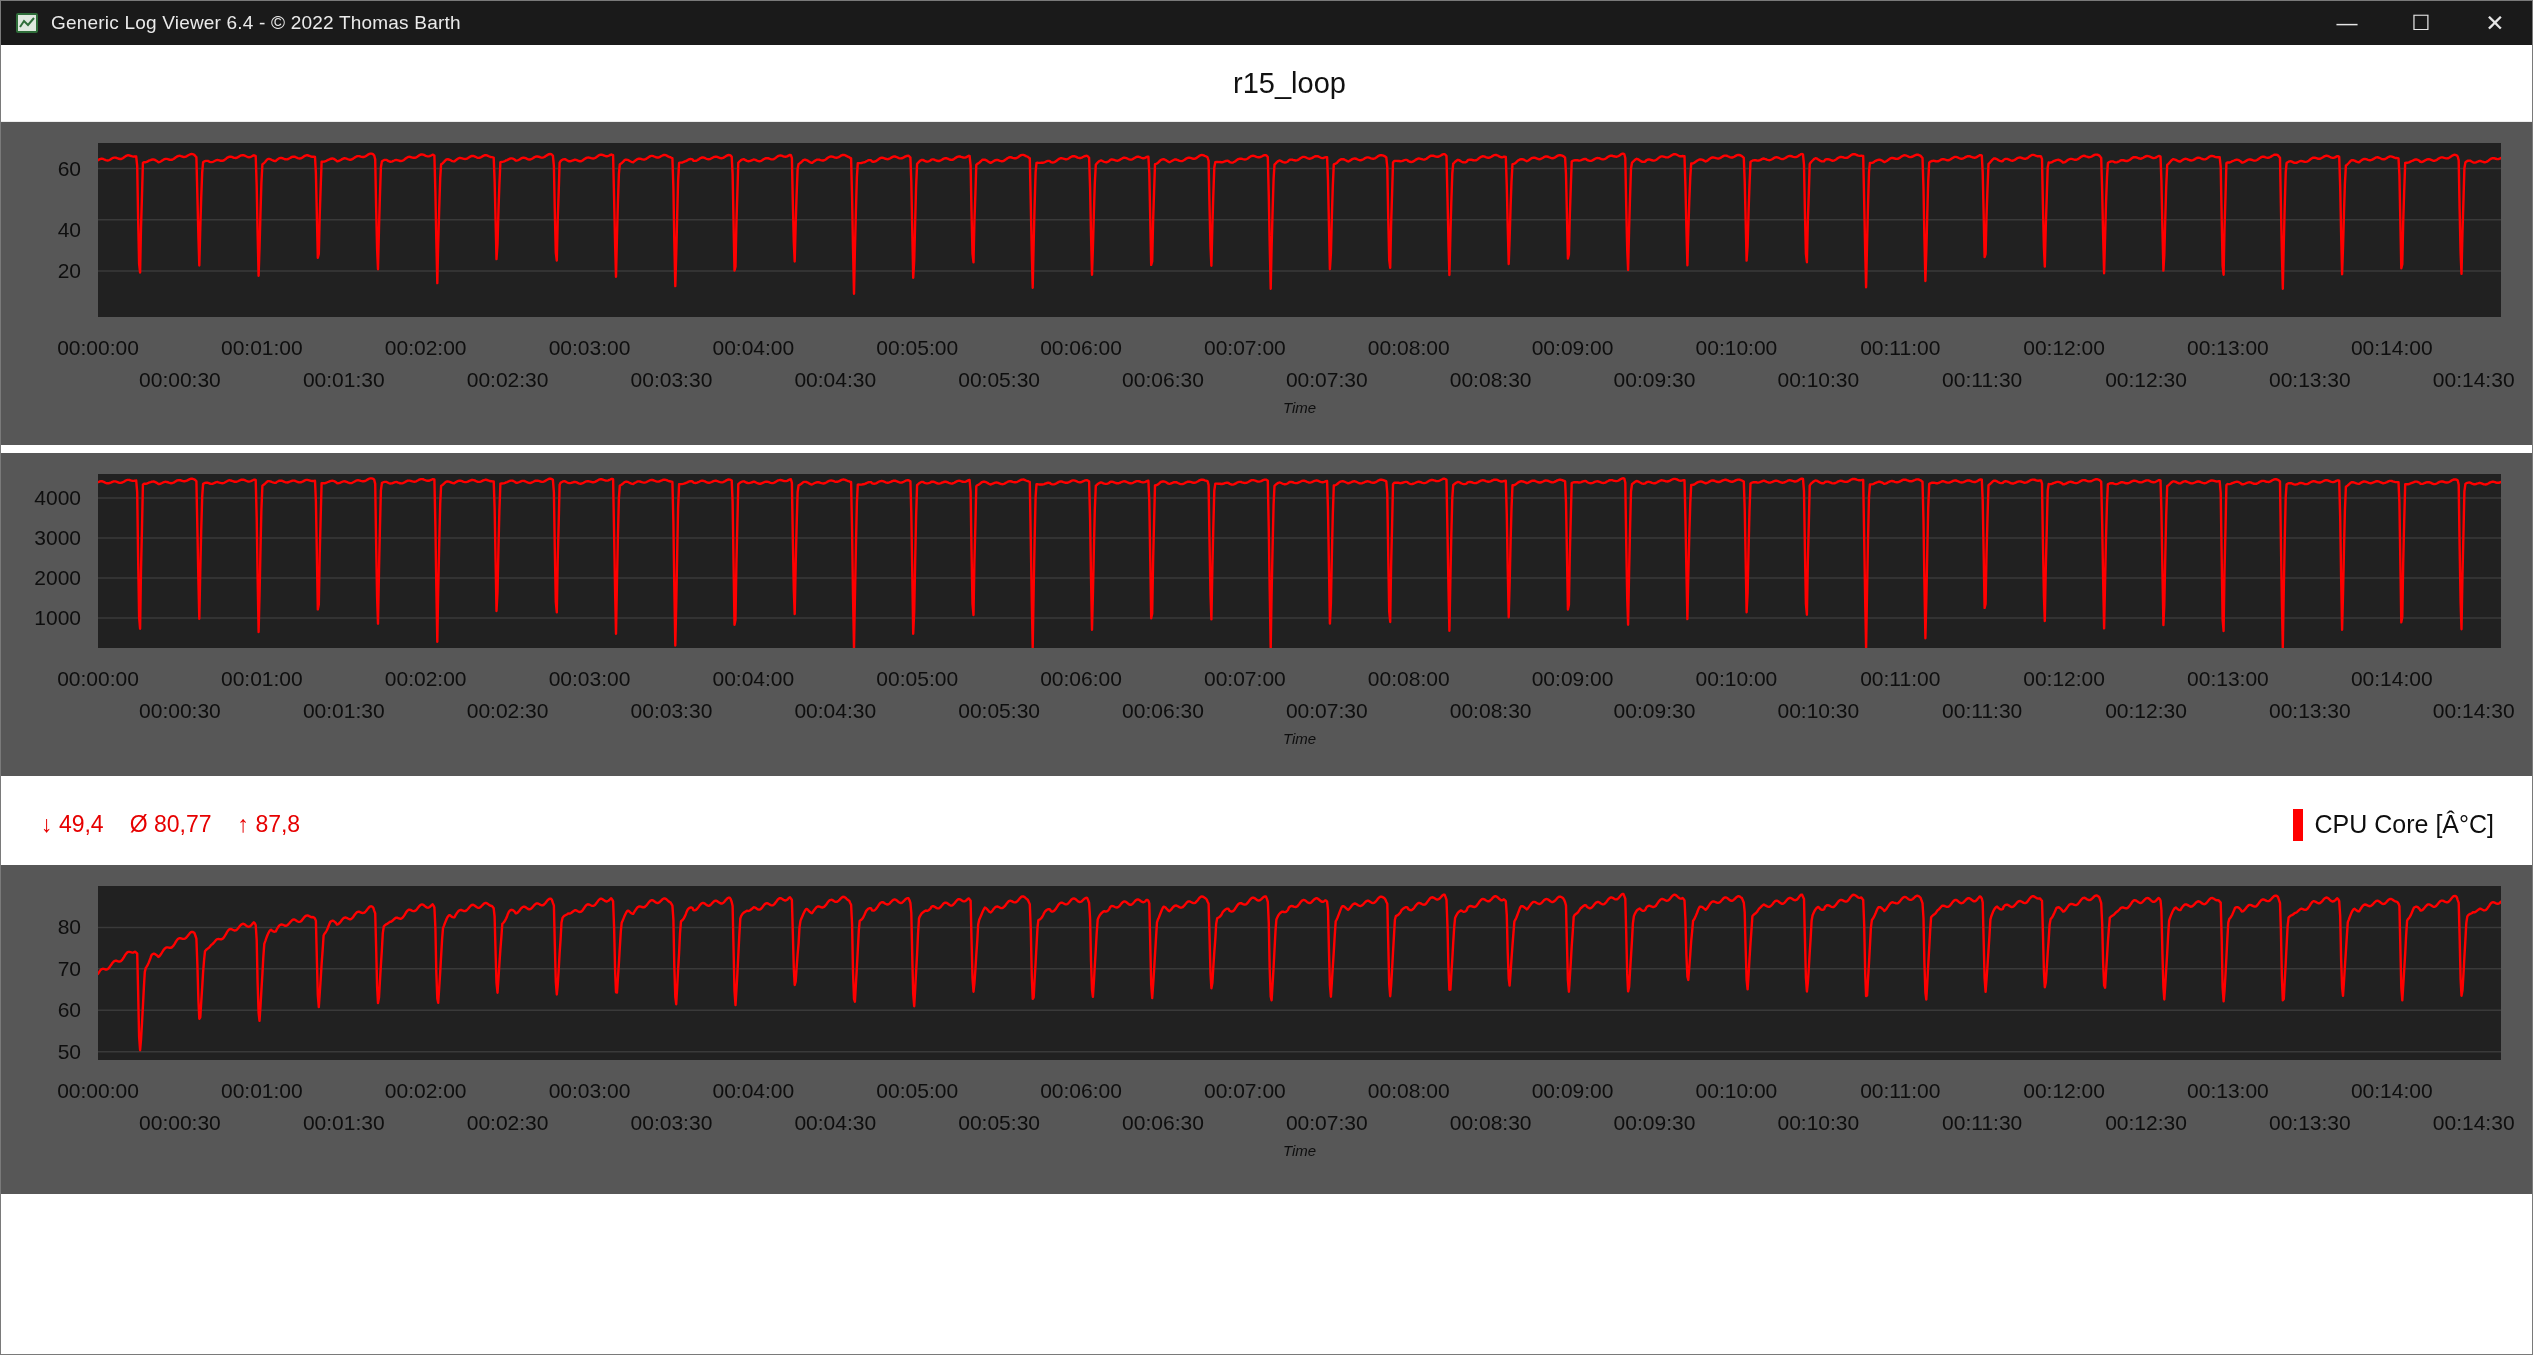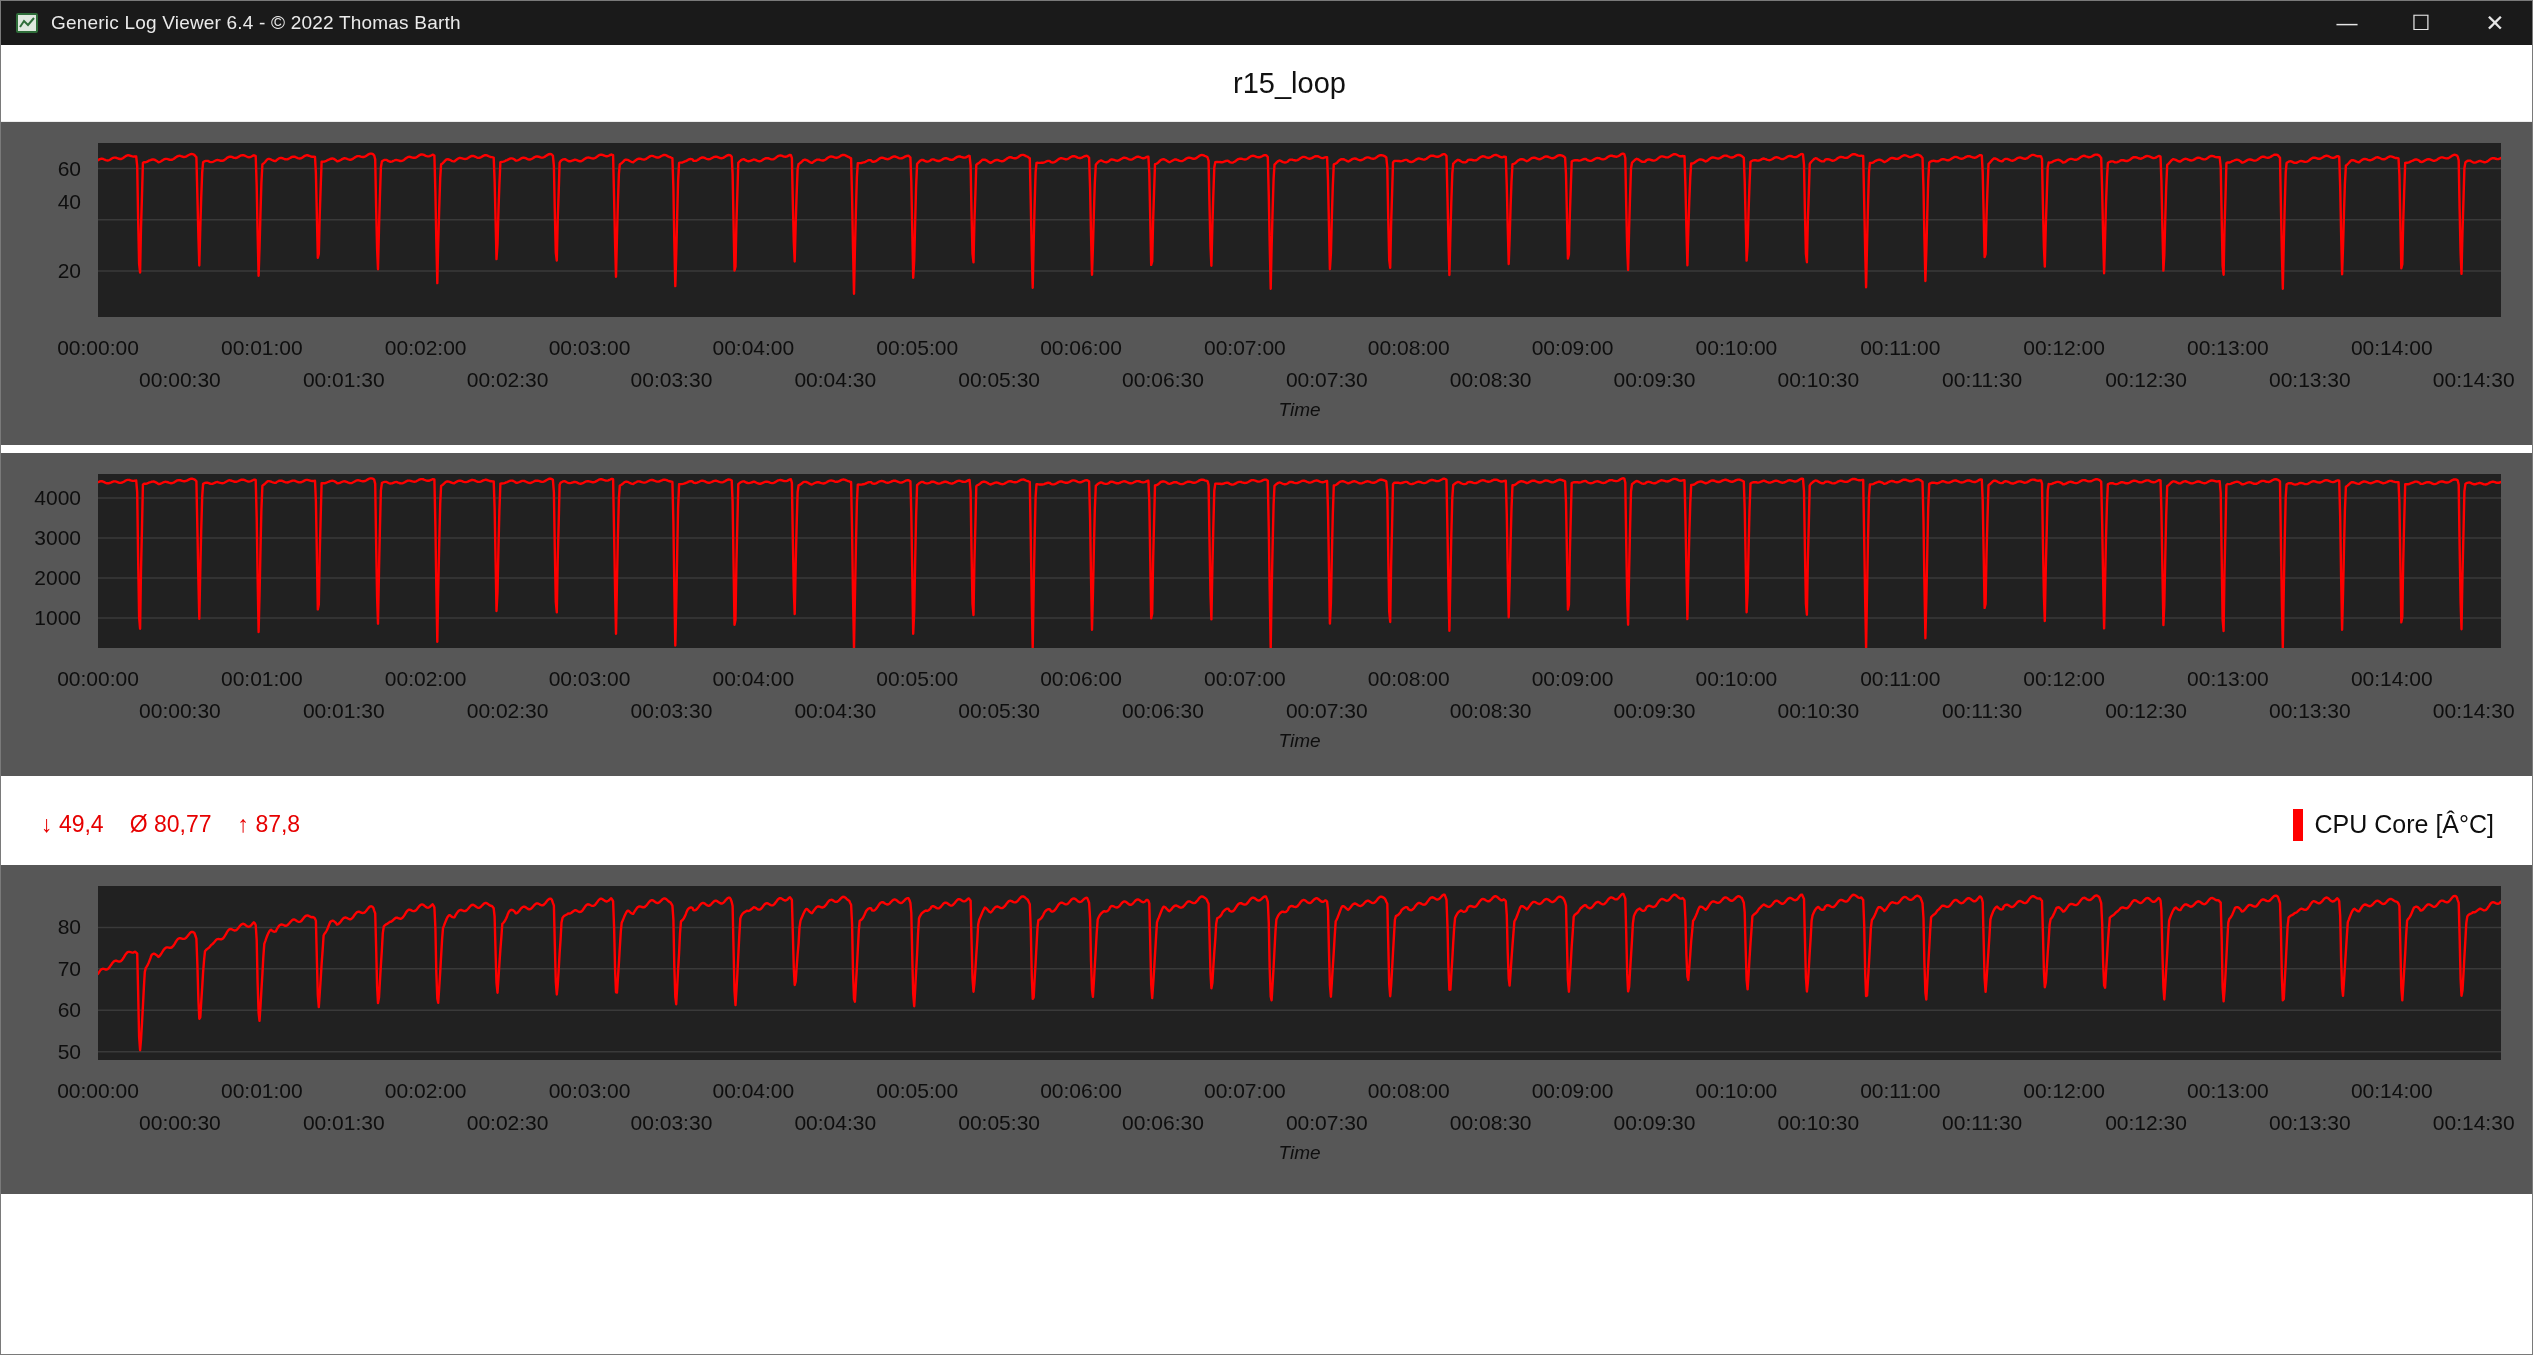--- a/index.html
+++ b/index.html
@@ -35,21 +35,21 @@
   .panel { position:relative; height:323px; background:#575757; }
   .panel.tall { height:329px; }
   .plot { position:absolute; left:97px; top:21px; width:2403px; height:174px; display:block; }
   .ylabels { position:absolute; left:0; top:21px; width:88px; height:174px; }
   .ylabel { position:absolute; right:8px; color:#0e0e0e; font-size:21px; line-height:22px;
     text-align:right; white-space:nowrap; }
   .xrow { position:absolute; left:0; top:0; width:100%; height:24px; }
   .xtick { position:absolute; transform:translateX(-50%); color:#0e0e0e; font-size:21px;
     line-height:24px; white-space:nowrap; }
   .time-label { position:absolute; left:97px; width:2403px; text-align:center;
-    color:#0e0e0e; font-size:19px; font-style:italic; }
+    color:#0e0e0e; font-size:15px; font-style:italic; }
 </style>
 </head>
 <body>
 
 <div class="window">
 
   <div class="titlebar">
     <svg class="app-icon" viewBox="0 0 24 24">
       <rect x="1" y="2" width="22" height="20" rx="2" fill="#2f6e3a"></rect>
       <rect x="3" y="4" width="18" height="16" fill="#dfe9df"></rect>
@@ -64,21 +64,21 @@
   </div>
 
   <div class="page-header">
     <span class="page-title">r15_loop</span>
   </div>
 
   <div class="chart-block">
     <div class="panel">
       <div class="ylabels">
           <div class="ylabel" style="top: 116.941px;">20</div>
-          <div class="ylabel" style="top: 48px;">40</div>
+          <div class="ylabel" style="top: 76px;">40</div>
           <div class="ylabel" style="top: 14.5882px;">60</div>
         </div>
       <svg class="plot" viewBox="0 0 2403 174">
           <rect x="0" y="0" width="2403" height="174" fill="#212121"></rect>
           <line x1="0" x2="2403" y1="127.94117647058825" y2="127.94117647058825" stroke="#3a3a3a" stroke-width="1.5"></line>
           <line x1="0" x2="2403" y1="76.76470588235294" y2="76.76470588235294" stroke="#3a3a3a" stroke-width="1.5"></line>
           <line x1="0" x2="2403" y1="25.588235294117652" y2="25.588235294117652" stroke="#3a3a3a" stroke-width="1.5"></line>
           <polyline points="0.0,17.3 1.0,16.6 1.9,16.1 2.9,15.8 3.8,15.7 4.8,15.9 5.7,16.2 6.7,16.7 7.6,17.1 8.6,17.4 9.6,17.5 10.5,17.4 11.5,17.0 12.4,16.5 13.4,15.8 14.3,15.3 15.3,14.8 16.2,14.6 17.2,14.6 18.2,14.8 19.1,15.1 20.1,15.5 21.0,15.8 22.0,16.0 22.9,16.0 23.9,15.7 24.8,15.2 25.8,14.5 26.8,13.8 27.7,13.1 28.7,12.6 29.6,12.3 30.6,12.3 31.5,12.5 32.5,12.8 33.5,13.2 34.4,13.4 35.4,13.6 36.3,13.5 37.3,13.4 38.2,13.5 39.2,23.0 40.1,74.4 41.1,120.8 42.1,129.6 43.0,84.5 44.0,52.4 44.9,20.0 45.9,19.2 46.8,19.2 47.8,19.2 48.7,18.9 49.7,18.4 50.7,17.7 51.6,17.4 52.6,17.1 53.5,16.7 54.5,16.5 55.4,16.4 56.4,16.6 57.3,17.1 58.3,17.7 59.3,18.3 60.2,19.2 61.2,19.1 62.1,18.8 63.1,18.3 64.0,17.6 65.0,17.0 65.9,16.4 66.9,16.0 67.9,15.9 68.8,15.9 69.8,16.1 70.7,16.5 71.7,16.7 72.6,16.9 73.6,16.8 74.5,16.5 75.5,16.0 76.5,15.4 77.4,14.6 78.4,13.9 79.3,13.3 80.3,13.0 81.2,12.8 82.2,12.9 83.1,13.2 84.1,13.5 85.1,13.8 86.0,14.0 87.0,13.9 87.9,13.6 88.9,13.1 89.8,12.5 90.8,12.0 91.8,11.5 92.7,11.1 93.7,11.0 94.6,11.1 95.6,11.5 96.5,12.1 97.5,13.2 98.4,14.3 99.4,53.6 100.4,93.7 101.3,122.5 102.3,84.7 103.2,54.9 104.2,29.3 105.1,19.3 106.1,18.6 107.0,18.2 108.0,17.9 109.0,17.9 109.9,17.9 110.9,18.4 111.8,18.8 112.8,19.1 113.7,19.1 114.7,18.9 115.6,18.5 116.6,18.0 117.6,17.5 118.5,17.1 119.5,17.0 120.4,17.1 121.4,17.4 122.3,17.7 123.3,17.8 124.2,17.8 125.2,17.6 126.2,17.1 127.1,16.4 128.1,15.7 129.0,14.9 130.0,14.3 130.9,13.9 131.9,13.7 132.8,13.7 133.8,13.9 134.8,14.3 135.7,14.7 136.7,14.9 137.6,15.0 138.6,14.8 139.5,14.4 140.5,13.9 141.4,13.3 142.4,12.7 143.4,12.3 144.3,12.1 145.3,12.2 146.2,12.4 147.2,12.8 148.1,13.3 149.1,13.8 150.1,14.1 151.0,14.2 152.0,14.1 152.9,13.8 153.9,13.3 154.8,12.7 155.8,12.3 156.7,12.5 157.7,13.0 158.7,43.3 159.6,90.1 160.6,132.7 161.5,105.5 162.5,69.4 163.4,39.6 164.4,21.5 165.3,20.7 166.3,19.8 167.3,18.7 168.2,17.5 169.2,16.5 170.1,15.9 171.1,15.9 172.0,16.1 173.0,16.5 173.9,17.0 174.9,17.4 175.9,17.8 176.8,18.0 177.8,18.0 178.7,17.0 179.7,16.3 180.6,15.6 181.6,15.2 182.5,15.0 183.5,15.0 184.5,15.2 185.4,15.6 186.4,16.0 187.3,16.3 188.3,16.4 189.2,16.3 190.2,16.0 191.1,15.5 192.1,15.0 193.1,14.4 194.0,13.9 195.0,13.7 195.9,13.6 196.9,13.8 197.8,14.2 198.8,14.7 199.7,15.1 200.7,15.4 201.7,15.5 202.6,15.3 203.6,15.0 204.5,14.4 205.5,13.7 206.4,13.1 207.4,12.6 208.4,12.3 209.3,12.3 210.3,12.5 211.2,12.8 212.2,13.2 213.1,13.5 214.1,13.7 215.0,13.7 216.0,13.7 217.0,13.9 217.9,30.1 218.9,74.4 219.8,114.8 220.8,110.9 221.7,72.4 222.7,43.7 223.6,18.8 224.6,18.7 225.6,18.6 226.5,18.5 227.5,18.2 228.4,17.8 229.4,17.2 230.3,16.8 231.3,16.4 232.2,16.0 233.2,15.7 234.2,15.5 235.1,15.7 236.1,16.0 237.0,16.6 238.0,17.2 238.9,18.2 239.9,18.2 240.8,18.0 241.8,17.5 242.8,17.0 243.7,16.4 244.7,15.8 245.6,15.5 246.6,15.3 247.5,15.4 248.5,15.6 249.4,16.0 250.4,16.4 251.4,16.7 252.3,16.7 253.3,16.6 254.2,16.2 255.2,15.6 256.1,14.9 257.1,14.2 258.0,13.7 259.0,13.2 260.0,13.1 260.9,13.1 261.9,13.3 262.8,13.6 263.8,13.9 264.7,14.0 265.7,14.0 266.7,13.7 267.6,13.2 268.6,12.6 269.5,12.0 270.5,11.3 271.4,10.9 272.4,10.6 273.3,10.6 274.3,10.9 275.3,11.4 276.2,12.5 277.2,16.4 278.1,63.1 279.1,106.4 280.0,126.3 281.0,84.8 281.9,53.8 282.9,24.3 283.9,18.4 284.8,17.7 285.8,17.2 286.7,16.9 287.7,16.9 288.6,16.9 289.6,17.6 290.5,18.1 291.5,18.5 292.5,18.7 293.4,18.6 294.4,18.3 295.3,17.9 296.3,17.5 297.2,17.1 298.2,16.9 299.1,17.1 300.1,17.4 301.1,17.7 302.0,18.0 303.0,18.0 303.9,17.9 304.9,17.5 305.8,16.9 306.8,16.2 307.7,15.4 308.7,14.7 309.7,14.2 310.6,13.9 311.6,13.8 312.5,14.0 313.5,14.3 314.4,14.6 315.4,14.8 316.3,14.8 317.3,14.7 318.3,14.3 319.2,13.7 320.2,13.0 321.1,12.4 322.1,11.8 323.0,11.5 324.0,11.4 325.0,11.6 325.9,11.9 326.9,12.4 327.8,12.8 328.8,13.2 329.7,13.4 330.7,13.4 331.6,13.1 332.6,12.7 333.6,12.2 334.5,11.7 335.5,12.0 336.4,12.5 337.4,50.1 338.3,96.8 339.3,140.1 340.2,100.4 341.2,65.6 342.2,35.2 343.1,21.4 344.1,20.8 345.0,19.9 346.0,18.9 346.9,17.9 347.9,16.9 348.8,16.4 349.8,16.3 350.8,16.5 351.7,16.8 352.7,17.3 353.6,17.8 354.6,18.2 355.5,18.4 356.5,18.4 357.4,17.5 358.4,16.7 359.4,16.0 360.3,15.4 361.3,15.0 362.2,14.9 363.2,15.1 364.1,15.3 365.1,15.7 366.0,15.9 367.0,16.0 368.0,15.9 368.9,15.6 369.9,15.1 370.8,14.5 371.8,13.9 372.7,13.3 373.7,13.0 374.6,12.9 375.6,13.0 376.6,13.4 377.5,13.8 378.5,14.3 379.4,14.7 380.4,14.9 381.3,14.8 382.3,14.5 383.3,14.1 384.2,13.5 385.2,12.9 386.1,12.5 387.1,12.2 388.0,12.2 389.0,12.4 389.9,12.8 390.9,13.3 391.9,13.7 392.8,14.0 393.8,14.1 394.7,14.3 395.7,14.6 396.6,37.5 397.6,78.2 398.5,116.1 399.5,101.4 400.5,66.2 401.4,41.1 402.4,19.1 403.3,18.9 404.3,18.9 405.2,18.7 406.2,18.4 407.1,18.0 408.1,17.4 409.1,17.1 410.0,16.6 411.0,16.1 411.9,15.7 412.9,15.4 413.8,15.4 414.8,15.6 415.7,16.0 416.7,16.6 417.7,17.6 418.6,17.6 419.6,17.4 420.5,17.0 421.5,16.5 422.4,15.9 423.4,15.3 424.3,14.9 425.3,14.7 426.3,14.8 427.2,15.0 428.2,15.4 429.1,15.9 430.1,16.3 431.0,16.5 432.0,16.5 432.9,16.2 433.9,15.8 434.9,15.2 435.8,14.6 436.8,14.0 437.7,13.6 438.7,13.4 439.6,13.5 440.6,13.7 441.6,14.0 442.5,14.3 443.5,14.6 444.4,14.6 445.4,14.4 446.3,14.0 447.3,13.4 448.2,12.7 449.2,12.1 450.2,11.5 451.1,11.2 452.1,11.0 453.0,11.1 454.0,11.7 454.9,12.7 455.9,23.2 456.8,68.3 457.8,109.6 458.8,117.5 459.7,77.5 460.7,48.6 461.6,19.9 462.6,18.2 463.5,17.3 464.5,16.7 465.4,16.4 466.4,16.2 467.4,16.3 468.3,16.9 469.3,17.5 470.2,18.0 471.2,18.2 472.1,18.2 473.1,18.0 474.0,17.7 475.0,17.3 476.0,17.0 476.9,16.7 477.9,16.9 478.8,17.2 479.8,17.6 480.7,18.0 481.7,18.2 482.6,18.2 483.6,18.0 484.6,17.5 485.5,16.8 486.5,16.1 487.4,15.5 488.4,14.9 489.3,14.6 490.3,14.5 491.2,14.6 492.2,14.9 493.2,15.2 494.1,15.4 495.1,15.5 496.0,15.4 497.0,15.0 497.9,14.4 498.9,13.7 499.9,13.0 500.8,12.3 501.8,11.9 502.7,11.6 503.7,11.7 504.6,11.9 505.6,12.3 506.5,12.7 507.5,13.0 508.5,13.2 509.4,13.2 510.4,12.9 511.3,12.5 512.3,11.9 513.2,11.5 514.2,11.8 515.1,12.2 516.1,55.7 517.1,100.8 518.0,133.7 519.0,92.3 519.9,60.0 520.9,30.6 521.8,21.2 522.8,20.7 523.7,20.0 524.7,19.1 525.7,18.1 526.6,17.1 527.6,16.7 528.5,16.7 529.5,16.9 530.4,17.2 531.4,17.8 532.3,18.3 533.3,18.8 534.3,19.1 535.2,19.2 536.2,18.4 537.1,17.7 538.1,16.9 539.0,16.3 540.0,15.9 540.9,15.7 541.9,15.7 542.9,15.9 543.8,16.2 544.8,16.4 545.7,16.6 546.7,16.5 547.6,16.1 548.6,15.6 549.5,14.9 550.5,14.2 551.5,13.6 552.4,13.1 553.4,12.9 554.3,12.9 555.3,13.1 556.2,13.5 557.2,13.9 558.2,14.3 559.1,14.5 560.1,14.5 561.0,14.3 562.0,13.9 562.9,13.3 563.9,12.8 564.8,12.3 565.8,12.0 566.8,12.0 567.7,12.2 568.7,12.6 569.6,13.1 570.6,13.7 571.5,14.1 572.5,14.3 573.4,14.8 574.4,15.2 575.4,44.9 576.3,97.7 577.3,143.1 578.2,112.5 579.2,72.4 580.1,37.6 581.1,19.8 582.0,19.6 583.0,19.6 584.0,19.5 584.9,19.3 585.9,18.8 586.8,18.4 587.8,18.1 588.7,17.6 589.7,17.1 590.6,16.5 591.6,16.2 592.6,16.0 593.5,16.1 594.5,16.4 595.4,17.7 596.4,17.9 597.3,17.9 598.3,17.7 599.2,17.2 600.2,16.6 601.2,16.0 602.1,15.3 603.1,14.8 604.0,14.5 605.0,14.5 605.9,14.7 606.9,15.0 607.8,15.5 608.8,15.9 609.8,16.2 610.7,16.2 611.7,16.1 612.6,15.8 613.6,15.2 614.5,14.7 615.5,14.2 616.5,13.8 617.4,13.6 618.4,13.7 619.3,13.9 620.3,14.3 621.2,14.7 622.2,15.1 623.1,15.2 624.1,15.2 625.1,14.9 626.0,14.4 627.0,13.8 627.9,13.1 628.9,12.6 629.8,12.2 630.8,12.0 631.7,12.1 632.7,12.6 633.7,13.7 634.6,30.8 635.6,82.3 636.5,127.5 637.5,123.6 638.4,80.9 639.4,48.7 640.3,19.8 641.3,18.7 642.3,17.8 643.2,17.0 644.2,16.5 645.1,16.3 646.1,16.3 647.0,16.9 648.0,17.4 648.9,17.9 649.9,18.2 650.9,18.2 651.8,18.0 652.8,17.7 653.7,17.3 654.7,16.9 655.6,16.5 656.6,16.6 657.5,16.9 658.5,17.4 659.5,17.8 660.4,18.1 661.4,18.3 662.3,18.1 663.3,17.8 664.2,17.3 665.2,16.6 666.1,16.0 667.1,15.5 668.1,15.2 669.0,15.1 670.0,15.2 670.9,15.5 671.9,15.9 672.8,16.2 673.8,16.4 674.8,16.4 675.7,16.1 676.7,15.5 677.6,14.9 678.6,14.1 679.5,13.4 680.5,12.9 681.4,12.6 682.4,12.5 683.4,12.6 684.3,12.9 685.3,13.3 686.2,13.6 687.2,13.7 688.1,13.7 689.1,13.4 690.0,12.9 691.0,12.4 692.0,11.9 692.9,12.1 693.9,15.2 694.8,58.6 695.8,99.3 696.7,118.5 697.7,80.4 698.6,52.3 699.6,26.1 700.6,21.0 701.5,20.5 702.5,19.9 703.4,19.0 704.4,18.1 705.3,17.1 706.3,16.8 707.2,16.8 708.2,17.0 709.2,17.4 710.1,17.9 711.1,18.6 712.0,19.1 713.0,19.6 713.9,19.9 714.9,19.2 715.8,18.5 716.8,17.9 717.8,17.3 718.7,16.8 719.7,16.6 720.6,16.6 721.6,16.8 722.5,17.1 723.5,17.4 724.4,17.5 725.4,17.5 726.4,17.2 727.3,16.7 728.3,16.0 729.2,15.2 730.2,14.5 731.1,14.0 732.1,13.6 733.1,13.5 734.0,13.6 735.0,13.8 735.9,14.2 736.9,14.5 737.8,14.7 738.8,14.7 739.7,14.5 740.7,14.1 741.7,13.5 742.6,12.9 743.6,12.3 744.5,12.0 745.5,11.9 746.4,12.0 747.4,12.4 748.3,12.9 749.3,13.4 750.3,13.9 751.2,14.2 752.2,14.9 753.1,15.4 754.1,55.4 755.0,105.0 756.0,150.7 756.9,106.8 757.9,68.5 758.9,33.8 759.8,20.2 760.8,20.1 761.7,20.1 762.7,20.1 763.6,20.0 764.6,19.6 765.5,19.4 766.5,19.2 767.5,18.8 768.4,18.3 769.4,17.8 770.3,17.3 771.3,17.1 772.2,17.1 773.2,17.4 774.1,18.5 775.1,18.7 776.1,18.7 777.0,18.5 778.0,18.1 778.9,17.4 779.9,16.7 780.8,16.0 781.8,15.4 782.7,14.9 783.7,14.7 784.7,14.8 785.6,15.0 786.6,15.4 787.5,15.8 788.5,16.0 789.4,16.2 790.4,16.0 791.4,15.7 792.3,15.2 793.3,14.6 794.2,14.1 795.2,13.7 796.1,13.5 797.1,13.5 798.0,13.8 799.0,14.2 800.0,14.7 800.9,15.1 801.9,15.4 802.8,15.4 803.8,15.3 804.7,14.9 805.7,14.4 806.6,13.9 807.6,13.3 808.6,13.0 809.5,12.8 810.5,12.8 811.4,13.5 812.4,14.6 813.3,38.5 814.3,90.0 815.2,134.7 816.2,118.2 817.2,77.5 818.1,43.7 819.1,20.9 820.0,19.8 821.0,18.8 821.9,17.9 822.9,17.3 823.8,16.9 824.8,16.9 825.8,17.4 826.7,17.9 827.7,18.3 828.6,18.5 829.6,18.6 830.5,18.4 831.5,18.0 832.4,17.5 833.4,16.6 834.4,16.4 835.3,16.4 836.3,16.7 837.2,17.1 838.2,17.5 839.1,17.8 840.1,18.0 841.1,18.0 842.0,17.7 843.0,17.2 843.9,16.7 844.9,16.1 845.8,15.6 846.8,15.3 847.7,15.2 848.7,15.3 849.7,15.7 850.6,16.1 851.6,16.5 852.5,16.8 853.5,16.9 854.4,16.8 855.4,16.4 856.3,15.8 857.3,15.1 858.3,14.4 859.2,13.9 860.2,13.6 861.1,13.4 862.1,13.5 863.0,13.8 864.0,14.1 864.9,14.5 865.9,14.6 866.9,14.6 867.8,14.4 868.8,13.9 869.7,13.3 870.7,12.8 871.6,12.9 872.6,22.6 873.5,68.5 874.5,110.9 875.5,119.4 876.4,79.1 877.4,50.5 878.3,21.8 879.3,20.9 880.2,20.4 881.2,19.8 882.1,18.9 883.1,18.0 884.1,17.0 885.0,16.7 886.0,16.6 886.9,16.7 887.9,17.1 888.8,17.6 889.8,18.3 890.7,18.9 891.7,19.5 892.7,19.8 893.6,19.4 894.6,18.8 895.5,18.2 896.5,17.6 897.4,17.2 898.4,17.0 899.4,17.0 900.3,17.2 901.3,17.6 902.2,17.9 903.2,18.2 904.1,18.2 905.1,18.1 906.0,17.7 907.0,17.0 908.0,16.3 908.9,15.6 909.9,15.0 910.8,14.5 911.8,14.3 912.7,14.3 913.7,14.5 914.6,14.8 915.6,15.1 916.6,15.3 917.5,15.3 918.5,15.0 919.4,14.6 920.4,14.0 921.3,13.3 922.3,12.6 923.2,12.1 924.2,11.9 925.2,11.9 926.1,12.2 927.1,12.6 928.0,13.1 929.0,13.5 929.9,13.9 930.9,14.7 931.8,15.3 932.8,62.0 933.8,110.1 934.7,144.8 935.7,98.9 936.6,62.9 937.6,29.3 938.5,19.9 939.5,19.8 940.4,19.9 941.4,19.9 942.4,19.9 943.3,19.7 944.3,19.8 945.2,19.7 946.2,19.4 947.1,19.0 948.1,18.5 949.0,18.1 950.0,17.9 951.0,17.9 951.9,18.1 952.9,19.2 953.8,19.4 954.8,19.5 955.7,19.4 956.7,19.0 957.7,18.4 958.6,17.7 959.6,16.9 960.5,16.2 961.5,15.6 962.4,15.3 963.4,15.2 964.3,15.4 965.3,15.6 966.3,15.9 967.2,16.2 968.2,16.3 969.1,16.1 970.1,15.8 971.0,15.3 972.0,14.6 972.9,14.0 973.9,13.5 974.9,13.2 975.8,13.1 976.8,13.3 977.7,13.6 978.7,14.1 979.6,14.6 980.6,14.9 981.5,15.0 982.5,15.0 983.5,14.7 984.4,14.3 985.4,13.8 986.3,13.3 987.3,13.0 988.2,12.8 989.2,12.9 990.1,13.7 991.1,14.8 992.1,45.4 993.0,90.3 994.0,131.7 994.9,104.9 995.9,69.2 996.8,40.2 997.8,21.7 998.7,20.6 999.7,19.5 1000.7,18.6 1001.6,18.0 1002.6,17.5 1003.5,17.5 1004.5,18.0 1005.4,18.5 1006.4,18.9 1007.3,19.1 1008.3,19.2 1009.3,19.0 1010.2,18.6 1011.2,18.0 1012.1,16.9 1013.1,16.5 1014.0,16.4 1015.0,16.6 1016.0,16.9 1016.9,17.2 1017.9,17.5 1018.8,17.7 1019.8,17.7 1020.7,17.4 1021.7,16.9 1022.6,16.3 1023.6,15.7 1024.6,15.2 1025.5,14.8 1026.5,14.6 1027.4,14.8 1028.4,15.1 1029.3,15.5 1030.3,16.0 1031.2,16.4 1032.2,16.6 1033.2,16.6 1034.1,16.3 1035.1,15.9 1036.0,15.3 1037.0,14.7 1037.9,14.2 1038.9,13.8 1039.8,13.7 1040.8,13.8 1041.8,14.1 1042.7,14.5 1043.7,14.9 1044.6,15.2 1045.6,15.2 1046.5,15.1 1047.5,14.7 1048.4,14.1 1049.4,13.7 1050.4,13.8 1051.3,30.0 1052.3,78.5 1053.2,121.9 1054.2,118.4 1055.1,78.0 1056.1,47.9 1057.0,21.2 1058.0,20.9 1059.0,20.5 1059.9,19.8 1060.9,18.9 1061.8,17.9 1062.8,17.0 1063.7,16.6 1064.7,16.3 1065.6,16.3 1066.6,16.5 1067.6,17.0 1068.5,17.6 1069.5,18.2 1070.4,18.8 1071.4,19.2 1072.3,18.8 1073.3,18.3 1074.3,17.7 1075.2,17.2 1076.2,16.7 1077.1,16.5 1078.1,16.5 1079.0,16.8 1080.0,17.2 1080.9,17.6 1081.9,17.9 1082.9,18.1 1083.8,18.1 1084.8,17.8 1085.7,17.3 1086.7,16.7 1087.6,16.0 1088.6,15.4 1089.5,15.0 1090.5,14.8 1091.5,14.7 1092.4,14.9 1093.4,15.2 1094.3,15.5 1095.3,15.7 1096.2,15.8 1097.2,15.6 1098.1,15.2 1099.1,14.5 1100.1,13.8 1101.0,13.1 1102.0,12.5 1102.9,12.1 1103.9,12.0 1104.8,12.1 1105.8,12.4 1106.7,12.8 1107.7,13.2 1108.7,13.7 1109.6,14.5 1110.6,17.8 1111.5,62.5 1112.5,103.9 1113.4,122.8 1114.4,82.4 1115.3,52.4 1116.3,24.4 1117.3,19.1 1118.2,18.9 1119.2,19.0 1120.1,19.0 1121.1,19.1 1122.0,19.0 1123.0,19.2 1123.9,19.2 1124.9,19.1 1125.9,18.7 1126.8,18.3 1127.8,18.0 1128.7,17.8 1129.7,17.8 1130.6,18.0 1131.6,19.1 1132.6,19.4 1133.5,19.6 1134.5,19.6 1135.4,19.3 1136.4,18.8 1137.3,18.2 1138.3,17.4 1139.2,16.7 1140.2,16.1 1141.2,15.8 1142.1,15.6 1143.1,15.7 1144.0,15.9 1145.0,16.2 1145.9,16.4 1146.9,16.5 1147.8,16.4 1148.8,16.0 1149.8,15.5 1150.7,14.8 1151.7,14.1 1152.6,13.4 1153.6,13.0 1154.5,12.8 1155.5,12.8 1156.4,13.0 1157.4,13.4 1158.4,13.8 1159.3,14.1 1160.3,14.3 1161.2,14.3 1162.2,14.1 1163.1,13.7 1164.1,13.2 1165.0,12.7 1166.0,12.3 1167.0,12.1 1167.9,12.1 1168.9,13.0 1169.8,14.1 1170.8,53.1 1171.7,101.4 1172.7,145.8 1173.6,104.6 1174.6,68.2 1175.6,35.8 1176.5,21.6 1177.5,20.6 1178.4,19.6 1179.4,18.7 1180.3,18.0 1181.3,17.5 1182.2,17.7 1183.2,18.1 1184.2,18.7 1185.1,19.1 1186.1,19.4 1187.0,19.5 1188.0,19.4 1188.9,19.0 1189.9,18.5 1190.9,17.3 1191.8,16.8 1192.8,16.6 1193.7,16.6 1194.7,16.8 1195.6,17.1 1196.6,17.3 1197.5,17.5 1198.5,17.4 1199.5,17.1 1200.4,16.6 1201.4,16.0 1202.3,15.3 1203.3,14.7 1204.2,14.2 1205.2,13.9 1206.1,13.9 1207.1,14.1 1208.1,14.5 1209.0,15.0 1210.0,15.4 1210.9,15.7 1211.9,15.7 1212.8,15.5 1213.8,15.1 1214.7,14.6 1215.7,14.0 1216.7,13.5 1217.6,13.2 1218.6,13.1 1219.5,13.2 1220.5,13.5 1221.4,14.0 1222.4,14.5 1223.3,14.9 1224.3,15.1 1225.3,15.0 1226.2,14.7 1227.2,14.3 1228.1,14.1 1229.1,14.1 1230.0,37.1 1231.0,84.0 1231.9,126.1 1232.9,110.6 1233.9,72.7 1234.8,43.1 1235.8,21.3 1236.7,21.0 1237.7,20.6 1238.6,20.0 1239.6,19.1 1240.5,18.0 1241.5,17.1 1242.5,16.6 1243.4,16.2 1244.4,16.1 1245.3,16.2 1246.3,16.5 1247.2,17.0 1248.2,17.5 1249.2,18.1 1250.1,18.5 1251.1,18.2 1252.0,17.6 1253.0,17.0 1253.9,16.3 1254.9,15.9 1255.8,15.6 1256.8,15.5 1257.8,15.7 1258.7,16.0 1259.7,16.5 1260.6,16.9 1261.6,17.2 1262.5,17.3 1263.5,17.1 1264.4,16.7 1265.4,16.2 1266.4,15.6 1267.3,15.0 1268.3,14.6 1269.2,14.4 1270.2,14.4 1271.1,14.6 1272.1,15.0 1273.0,15.3 1274.0,15.6 1275.0,15.8 1275.9,15.7 1276.9,15.4 1277.8,14.8 1278.8,14.2 1279.7,13.4 1280.7,12.8 1281.6,12.4 1282.6,12.2 1283.6,12.2 1284.5,12.4 1285.5,12.7 1286.4,13.1 1287.4,13.6 1288.3,14.4 1289.3,24.4 1290.2,72.9 1291.2,116.8 1292.2,124.8 1293.1,81.6 1294.1,50.5 1295.0,19.5 1296.0,18.2 1296.9,18.0 1297.9,17.9 1298.8,17.9 1299.8,18.0 1300.8,17.9 1301.7,18.2 1302.7,18.3 1303.6,18.1 1304.6,17.8 1305.5,17.5 1306.5,17.1 1307.5,16.9 1308.4,16.9 1309.4,17.1 1310.3,18.1 1311.3,18.5 1312.2,18.8 1313.2,19.0 1314.1,18.8 1315.1,18.5 1316.1,17.9 1317.0,17.3 1318.0,16.6 1318.9,16.1 1319.9,15.7 1320.8,15.5 1321.8,15.6 1322.7,15.8 1323.7,16.1 1324.7,16.4 1325.6,16.6 1326.6,16.5 1327.5,16.2 1328.5,15.7 1329.4,15.0 1330.4,14.3 1331.3,13.6 1332.3,13.0 1333.3,12.7 1334.2,12.6 1335.2,12.7 1336.1,13.0 1337.1,13.3 1338.0,13.6 1339.0,13.7 1339.9,13.7 1340.9,13.5 1341.9,13.0 1342.8,12.5 1343.8,11.9 1344.7,11.4 1345.7,11.1 1346.6,11.1 1347.6,11.9 1348.5,13.0 1349.5,55.8 1350.5,99.9 1351.4,132.0 1352.4,91.4 1353.3,59.5 1354.3,30.7 1355.2,20.7 1356.2,19.8 1357.1,18.8 1358.1,18.0 1359.1,17.3 1360.0,16.8 1361.0,17.1 1361.9,17.6 1362.9,18.2 1363.8,18.7 1364.8,19.2 1365.8,19.4 1366.7,19.4 1367.7,19.2 1368.6,18.7 1369.6,17.4 1370.5,16.9 1371.5,16.7 1372.4,16.6 1373.4,16.8 1374.4,17.0 1375.3,17.3 1376.3,17.4 1377.2,17.4 1378.2,17.2 1379.1,16.7 1380.1,16.0 1381.0,15.2 1382.0,14.5 1383.0,13.9 1383.9,13.5 1384.9,13.3 1385.8,13.4 1386.8,13.7 1387.7,14.1 1388.7,14.5 1389.6,14.7 1390.6,14.8 1391.6,14.6 1392.5,14.2 1393.5,13.7 1394.4,13.1 1395.4,12.5 1396.3,12.1 1397.3,12.0 1398.2,12.0 1399.2,12.3 1400.2,12.8 1401.1,13.4 1402.1,13.8 1403.0,14.2 1404.0,14.3 1404.9,14.1 1405.9,13.7 1406.8,13.8 1407.8,13.9 1408.8,43.6 1409.7,82.8 1410.7,121.0 1411.6,96.1 1412.6,63.3 1413.5,38.6 1414.5,21.1 1415.4,20.9 1416.4,20.6 1417.4,20.0 1418.3,19.2 1419.3,18.2 1420.2,17.4 1421.2,16.9 1422.1,16.4 1423.1,16.2 1424.1,16.1 1425.0,16.3 1426.0,16.7 1426.9,17.2 1427.9,17.7 1428.8,18.2 1429.8,17.8 1430.7,17.3 1431.7,16.6 1432.7,15.8 1433.6,15.2 1434.6,14.8 1435.5,14.6 1436.5,14.7 1437.4,14.9 1438.4,15.3 1439.3,15.7 1440.3,16.0 1441.3,16.2 1442.2,16.1 1443.2,15.7 1444.1,15.2 1445.1,14.7 1446.0,14.1 1447.0,13.7 1447.9,13.5 1448.9,13.5 1449.9,13.7 1450.8,14.1 1451.8,14.5 1452.7,14.9 1453.7,15.2 1454.6,15.3 1455.6,15.1 1456.5,14.7 1457.5,14.1 1458.5,13.4 1459.4,12.9 1460.4,12.4 1461.3,12.2 1462.3,12.2 1463.2,12.4 1464.2,12.7 1465.1,13.1 1466.1,13.8 1467.1,14.6 1468.0,31.3 1469.0,75.5 1469.9,115.5 1470.9,111.5 1471.8,72.8 1472.8,43.8 1473.7,18.5 1474.7,17.9 1475.7,17.5 1476.6,17.3 1477.6,17.2 1478.5,17.2 1479.5,17.2 1480.4,17.5 1481.4,17.6 1482.4,17.4 1483.3,17.1 1484.3,16.7 1485.2,16.3 1486.2,16.0 1487.1,15.9 1488.1,16.0 1489.0,16.9 1490.0,17.3 1491.0,17.7 1491.9,17.9 1492.9,17.9 1493.8,17.6 1494.8,17.2 1495.7,16.6 1496.7,16.0 1497.6,15.5 1498.6,15.1 1499.6,15.0 1500.5,15.1 1501.5,15.3 1502.4,15.7 1503.4,16.1 1504.3,16.3 1505.3,16.4 1506.2,16.2 1507.2,15.8 1508.2,15.2 1509.1,14.5 1510.1,13.8 1511.0,13.3 1512.0,12.9 1512.9,12.7 1513.9,12.7 1514.8,13.0 1515.8,13.3 1516.8,13.5 1517.7,13.7 1518.7,13.7 1519.6,13.4 1520.6,13.0 1521.5,12.4 1522.5,11.7 1523.4,11.1 1524.4,10.7 1525.4,10.6 1526.3,11.3 1527.3,15.0 1528.2,62.3 1529.2,106.4 1530.1,127.0 1531.1,85.8 1532.0,55.1 1533.0,25.5 1534.0,19.8 1534.9,18.8 1535.9,17.9 1536.8,17.0 1537.8,16.3 1538.7,15.8 1539.7,16.1 1540.7,16.6 1541.6,17.3 1542.6,17.9 1543.5,18.5 1544.5,18.8 1545.4,18.9 1546.4,18.8 1547.3,18.5 1548.3,17.2 1549.3,16.8 1550.2,16.5 1551.2,16.5 1552.1,16.7 1553.1,17.0 1554.0,17.3 1555.0,17.5 1555.9,17.6 1556.9,17.4 1557.9,17.0 1558.8,16.4 1559.8,15.6 1560.7,14.8 1561.7,14.2 1562.6,13.6 1563.6,13.4 1564.5,13.4 1565.5,13.6 1566.5,13.9 1567.4,14.2 1568.4,14.4 1569.3,14.4 1570.3,14.3 1571.2,13.8 1572.2,13.3 1573.1,12.6 1574.1,12.0 1575.1,11.5 1576.0,11.2 1577.0,11.1 1577.9,11.3 1578.9,11.8 1579.8,12.3 1580.8,12.8 1581.7,13.2 1582.7,13.3 1583.7,13.3 1584.6,13.0 1585.6,13.2 1586.5,13.3 1587.5,45.5 1588.4,85.3 1589.4,122.2 1590.3,87.5 1591.3,57.4 1592.3,33.8 1593.2,20.5 1594.2,20.5 1595.1,20.3 1596.1,19.9 1597.0,19.2 1598.0,18.4 1599.0,17.7 1599.9,17.2 1600.9,16.7 1601.8,16.5 1602.8,16.4 1603.7,16.6 1604.7,16.9 1605.6,17.4 1606.6,17.9 1607.6,18.5 1608.5,18.1 1609.5,17.6 1610.4,16.8 1611.4,16.1 1612.3,15.4 1613.3,14.8 1614.2,14.5 1615.2,14.4 1616.2,14.6 1617.1,14.8 1618.1,15.2 1619.0,15.4 1620.0,15.6 1620.9,15.5 1621.9,15.1 1622.8,14.6 1623.8,14.0 1624.8,13.4 1625.7,12.9 1626.7,12.6 1627.6,12.6 1628.6,12.7 1629.5,13.1 1630.5,13.5 1631.4,14.0 1632.4,14.4 1633.4,14.5 1634.3,14.5 1635.3,14.2 1636.2,13.7 1637.2,13.1 1638.1,12.6 1639.1,12.2 1640.0,12.0 1641.0,12.0 1642.0,12.2 1642.9,12.6 1643.9,13.1 1644.8,13.9 1645.8,14.8 1646.7,38.4 1647.7,79.5 1648.6,117.6 1649.6,102.8 1650.6,67.2 1651.5,41.6 1652.5,18.9 1653.4,18.2 1654.4,17.7 1655.3,17.4 1656.3,17.3 1657.3,17.2 1658.2,17.3 1659.2,17.6 1660.1,17.6 1661.1,17.5 1662.0,17.1 1663.0,16.6 1663.9,16.1 1664.9,15.7 1665.9,15.5 1666.8,15.9 1667.8,16.2 1668.7,16.6 1669.7,16.9 1670.6,17.1 1671.6,17.2 1672.5,16.9 1673.5,16.5 1674.5,16.0 1675.4,15.4 1676.4,14.8 1677.3,14.4 1678.3,14.3 1679.2,14.3 1680.2,14.6 1681.1,15.0 1682.1,15.5 1683.1,15.9 1684.0,16.1 1685.0,16.0 1685.9,15.8 1686.9,15.3 1687.8,14.7 1688.8,14.1 1689.7,13.5 1690.7,13.1 1691.7,12.9 1692.6,13.0 1693.6,13.2 1694.5,13.6 1695.5,13.9 1696.4,14.1 1697.4,14.1 1698.3,14.0 1699.3,13.6 1700.3,13.0 1701.2,12.3 1702.2,11.7 1703.1,11.1 1704.1,11.0 1705.0,11.6 1706.0,21.9 1706.9,68.1 1707.9,110.6 1708.9,119.2 1709.8,79.0 1710.8,50.1 1711.7,21.1 1712.7,19.5 1713.6,18.5 1714.6,17.5 1715.6,16.5 1716.5,15.7 1717.5,15.2 1718.4,15.4 1719.4,15.9 1720.3,16.5 1721.3,17.1 1722.2,17.7 1723.2,18.2 1724.2,18.4 1725.1,18.4 1726.1,18.2 1727.0,16.9 1728.0,16.4 1728.9,16.2 1729.9,16.2 1730.8,16.4 1731.8,16.7 1732.8,17.1 1733.7,17.5 1734.7,17.7 1735.6,17.6 1736.6,17.3 1737.5,16.8 1738.5,16.2 1739.4,15.4 1740.4,14.8 1741.4,14.3 1742.3,14.0 1743.3,13.9 1744.2,14.1 1745.2,14.3 1746.1,14.6 1747.1,14.9 1748.0,14.9 1749.0,14.8 1750.0,14.4 1750.9,13.8 1751.9,13.1 1752.8,12.3 1753.8,11.7 1754.7,11.3 1755.7,11.1 1756.6,11.2 1757.6,11.5 1758.6,11.9 1759.5,12.4 1760.5,12.7 1761.4,12.9 1762.4,12.9 1763.3,12.6 1764.3,12.9 1765.2,13.0 1766.2,60.1 1767.2,108.9 1768.1,144.3 1769.1,98.4 1770.0,62.6 1771.0,29.0 1771.9,19.9 1772.9,20.0 1773.9,19.9 1774.8,19.6 1775.8,19.1 1776.7,18.3 1777.7,17.8 1778.6,17.4 1779.6,17.0 1780.5,16.8 1781.5,16.7 1782.5,16.9 1783.4,17.3 1784.4,17.8 1785.3,18.4 1786.3,19.1 1787.2,18.8 1788.2,18.3 1789.1,17.7 1790.1,16.9 1791.1,16.2 1792.0,15.6 1793.0,15.2 1793.9,15.0 1794.9,15.0 1795.8,15.3 1796.8,15.5 1797.7,15.8 1798.7,15.9 1799.7,15.8 1800.6,15.4 1801.6,14.9 1802.5,14.3 1803.5,13.6 1804.4,13.0 1805.4,12.5 1806.3,12.3 1807.3,12.4 1808.3,12.6 1809.2,13.0 1810.2,13.5 1811.1,13.8 1812.1,14.1 1813.0,14.0 1814.0,13.8 1814.9,13.4 1815.9,12.9 1816.9,12.4 1817.8,12.0 1818.8,11.7 1819.7,11.7 1820.7,12.0 1821.6,12.4 1822.6,12.9 1823.5,13.9 1824.5,15.0 1825.5,45.3 1826.4,94.6 1827.4,138.0 1828.3,108.9 1829.3,70.5 1830.2,38.0 1831.2,19.6 1832.2,18.8 1833.1,18.3 1834.1,18.0 1835.0,17.9 1836.0,17.8 1836.9,18.0 1837.9,18.3 1838.8,18.4 1839.8,18.3 1840.8,18.0 1841.7,17.5 1842.7,16.9 1843.6,16.4 1844.6,16.1 1845.5,16.2 1846.5,16.4 1847.4,16.7 1848.4,17.0 1849.4,17.2 1850.3,17.2 1851.3,17.0 1852.2,16.5 1853.2,15.9 1854.1,15.3 1855.1,14.7 1856.0,14.2 1857.0,13.9 1858.0,13.9 1858.9,14.1 1859.9,14.5 1860.8,15.0 1861.8,15.4 1862.7,15.7 1863.7,15.8 1864.6,15.6 1865.6,15.2 1866.6,14.7 1867.5,14.1 1868.5,13.6 1869.4,13.3 1870.4,13.1 1871.3,13.2 1872.3,13.4 1873.2,13.8 1874.2,14.2 1875.2,14.5 1876.1,14.7 1877.1,14.7 1878.0,14.4 1879.0,13.9 1879.9,13.3 1880.9,12.7 1881.8,12.1 1882.8,12.1 1883.8,12.6 1884.7,29.4 1885.7,73.5 1886.6,114.0 1887.6,111.0 1888.5,73.7 1889.5,45.7 1890.5,20.9 1891.4,20.1 1892.4,19.1 1893.3,18.0 1894.3,16.9 1895.2,16.0 1896.2,15.4 1897.1,15.5 1898.1,15.8 1899.1,16.3 1900.0,16.9 1901.0,17.5 1901.9,17.9 1902.9,18.2 1903.8,18.2 1904.8,18.0 1905.7,16.7 1906.7,16.2 1907.7,15.9 1908.6,15.9 1909.6,16.0 1910.5,16.4 1911.5,16.8 1912.4,17.3 1913.4,17.6 1914.3,17.7 1915.3,17.5 1916.3,17.1 1917.2,16.6 1918.2,15.9 1919.1,15.3 1920.1,14.8 1921.0,14.6 1922.0,14.5 1922.9,14.7 1923.9,15.0 1924.9,15.3 1925.8,15.6 1926.8,15.8 1927.7,15.7 1928.7,15.4 1929.6,14.9 1930.6,14.2 1931.5,13.4 1932.5,12.7 1933.5,12.2 1934.4,11.9 1935.4,11.9 1936.3,12.1 1937.3,12.5 1938.2,12.9 1939.2,13.2 1940.1,13.3 1941.1,13.3 1942.1,13.1 1943.0,13.3 1944.0,16.2 1944.9,61.6 1945.9,104.0 1946.8,123.6 1947.8,82.8 1948.8,52.7 1949.7,24.4 1950.7,19.5 1951.6,19.6 1952.6,19.5 1953.5,19.3 1954.5,18.9 1955.4,18.2 1956.4,17.8 1957.4,17.5 1958.3,17.1 1959.3,16.9 1960.2,16.8 1961.2,17.0 1962.1,17.4 1963.1,18.0 1964.0,18.6 1965.0,19.5 1966.0,19.4 1966.9,19.1 1967.9,18.5 1968.8,17.8 1969.8,17.1 1970.7,16.5 1971.7,16.1 1972.6,15.9 1973.6,15.9 1974.6,16.1 1975.5,16.4 1976.5,16.7 1977.4,16.8 1978.4,16.7 1979.3,16.4 1980.3,15.9 1981.2,15.3 1982.2,14.5 1983.2,13.8 1984.1,13.3 1985.1,12.9 1986.0,12.8 1987.0,13.0 1987.9,13.3 1988.9,13.6 1989.8,14.0 1990.8,14.2 1991.8,14.1 1992.7,13.9 1993.7,13.5 1994.6,12.9 1995.6,12.4 1996.5,11.9 1997.5,11.6 1998.4,11.6 1999.4,11.7 2000.4,12.1 2001.3,12.6 2002.3,13.8 2003.2,14.9 2004.2,49.4 2005.1,91.6 2006.1,130.3 2007.1,93.4 2008.0,60.8 2009.0,34.2 2009.9,20.0 2010.9,19.3 2011.8,18.8 2012.8,18.5 2013.7,18.4 2014.7,18.4 2015.7,18.7 2016.6,19.2 2017.6,19.4 2018.5,19.4 2019.5,19.1 2020.4,18.7 2021.4,18.2 2022.3,17.6 2023.3,17.2 2024.3,17.2 2025.2,17.3 2026.2,17.5 2027.1,17.8 2028.1,18.0 2029.0,18.0 2030.0,17.8 2030.9,17.3 2031.9,16.7 2032.9,16.0 2033.8,15.2 2034.8,14.6 2035.7,14.2 2036.7,14.1 2037.6,14.2 2038.6,14.4 2039.5,14.8 2040.5,15.3 2041.5,15.5 2042.4,15.7 2043.4,15.5 2044.3,15.2 2045.3,14.7 2046.2,14.1 2047.2,13.6 2048.1,13.2 2049.1,13.0 2050.1,13.1 2051.0,13.3 2052.0,13.7 2052.9,14.2 2053.9,14.6 2054.8,15.0 2055.8,15.1 2056.7,14.9 2057.7,14.6 2058.7,14.0 2059.6,13.5 2060.6,13.0 2061.5,13.0 2062.5,13.5 2063.4,37.1 2064.4,84.9 2065.4,127.6 2066.3,112.4 2067.3,74.3 2068.2,44.2 2069.2,22.0 2070.1,21.2 2071.1,20.2 2072.0,19.1 2073.0,17.9 2074.0,16.9 2074.9,16.3 2075.9,16.3 2076.8,16.5 2077.8,16.9 2078.7,17.4 2079.7,17.9 2080.6,18.3 2081.6,18.5 2082.6,18.5 2083.5,17.6 2084.5,17.0 2085.4,16.4 2086.4,16.0 2087.3,15.8 2088.3,15.9 2089.2,16.1 2090.2,16.6 2091.2,17.0 2092.1,17.3 2093.1,17.5 2094.0,17.4 2095.0,17.1 2095.9,16.7 2096.9,16.1 2097.8,15.5 2098.8,15.0 2099.8,14.8 2100.7,14.7 2101.7,14.9 2102.6,15.2 2103.6,15.7 2104.5,16.1 2105.5,16.3 2106.4,16.4 2107.4,16.2 2108.4,15.8 2109.3,15.2 2110.3,14.5 2111.2,13.8 2112.2,13.3 2113.1,13.0 2114.1,12.9 2115.0,13.1 2116.0,13.4 2117.0,13.8 2117.9,14.1 2118.9,14.2 2119.8,14.2 2120.8,14.2 2121.7,14.3 2122.7,23.9 2123.7,75.9 2124.6,122.8 2125.6,131.7 2126.5,85.9 2127.5,53.3 2128.4,20.3 2129.4,19.5 2130.3,19.5 2131.3,19.5 2132.3,19.2 2133.2,18.8 2134.2,18.2 2135.1,17.9 2136.1,17.5 2137.0,17.1 2138.0,16.8 2138.9,16.7 2139.9,16.9 2140.9,17.2 2141.8,17.8 2142.8,18.4 2143.7,19.5 2144.7,19.5 2145.6,19.2 2146.6,18.8 2147.5,18.2 2148.5,17.6 2149.5,17.0 2150.4,16.6 2151.4,16.4 2152.3,16.5 2153.3,16.7 2154.2,17.0 2155.2,17.4 2156.1,17.6 2157.1,17.6 2158.1,17.4 2159.0,17.0 2160.0,16.4 2160.9,15.7 2161.9,15.0 2162.8,14.4 2163.8,13.9 2164.7,13.7 2165.7,13.8 2166.7,14.0 2167.6,14.3 2168.6,14.6 2169.5,14.8 2170.5,14.7 2171.4,14.5 2172.4,14.0 2173.3,13.4 2174.3,12.8 2175.3,12.3 2176.2,11.8 2177.2,11.6 2178.1,11.7 2179.1,11.9 2180.0,12.4 2181.0,13.6 2182.0,14.7 2182.9,62.0 2183.9,110.7 2184.8,145.7 2185.8,100.0 2186.7,63.9 2187.7,29.9 2188.6,19.9 2189.6,19.2 2190.6,18.7 2191.5,18.4 2192.5,18.3 2193.4,18.4 2194.4,18.9 2195.3,19.4 2196.3,19.8 2197.2,19.9 2198.2,19.8 2199.2,19.5 2200.1,19.0 2201.1,18.5 2202.0,18.1 2203.0,17.9 2203.9,18.1 2204.9,18.3 2205.8,18.6 2206.8,18.8 2207.8,18.9 2208.7,18.7 2209.7,18.3 2210.6,17.7 2211.6,17.0 2212.5,16.2 2213.5,15.5 2214.4,15.0 2215.4,14.7 2216.4,14.7 2217.3,14.8 2218.3,15.1 2219.2,15.5 2220.2,15.7 2221.1,15.8 2222.1,15.7 2223.0,15.3 2224.0,14.8 2225.0,14.2 2225.9,13.6 2226.9,13.1 2227.8,12.8 2228.8,12.8 2229.7,12.9 2230.7,13.3 2231.6,13.8 2232.6,14.3 2233.6,14.7 2234.5,14.9 2235.5,14.8 2236.4,14.6 2237.4,14.1 2238.3,13.6 2239.3,13.1 2240.3,13.3 2241.2,13.8 2242.2,44.1 2243.1,89.4 2244.1,131.3 2245.0,104.6 2246.0,69.3 2246.9,40.6 2247.9,22.6 2248.9,21.9 2249.8,21.0 2250.8,20.0 2251.7,18.9 2252.7,17.9 2253.6,17.2 2254.6,17.2 2255.5,17.3 2256.5,17.6 2257.5,18.1 2258.4,18.6 2259.4,19.0 2260.3,19.2 2261.3,19.2 2262.2,18.3 2263.2,17.6 2264.1,16.9 2265.1,16.3 2266.1,16.0 2267.0,15.9 2268.0,16.1 2268.9,16.4 2269.9,16.8 2270.8,17.1 2271.8,17.2 2272.7,17.2 2273.7,16.9 2274.7,16.4 2275.6,15.9 2276.6,15.2 2277.5,14.7 2278.5,14.4 2279.4,14.3 2280.4,14.5 2281.3,14.8 2282.3,15.3 2283.3,15.8 2284.2,16.1 2285.2,16.3 2286.1,16.3 2287.1,16.0 2288.0,15.5 2289.0,14.9 2289.9,14.3 2290.9,13.8 2291.9,13.4 2292.8,13.4 2293.8,13.6 2294.7,13.9 2295.7,14.3 2296.6,14.7 2297.6,15.0 2298.6,15.0 2299.5,15.1 2300.5,15.4 2301.4,31.6 2302.4,81.4 2303.3,125.3 2304.3,121.1 2305.2,79.0 2306.2,47.7 2307.2,19.9 2308.1,19.8 2309.1,19.7 2310.0,19.6 2311.0,19.4 2311.9,18.9 2312.9,18.4 2313.8,18.0 2314.8,17.6 2315.8,17.1 2316.7,16.7 2317.7,16.5 2318.6,16.5 2319.6,16.8 2320.5,17.3 2321.5,17.9 2322.4,18.9 2323.4,19.0 2324.4,18.8 2325.3,18.4 2326.3,17.9 2327.2,17.3 2328.2,16.8 2329.1,16.4 2330.1,16.2 2331.0,16.2 2332.0,16.4 2333.0,16.8 2333.9,17.2 2334.9,17.6 2335.8,17.8 2336.8,17.7 2337.7,17.4 2338.7,16.9 2339.6,16.3 2340.6,15.6 2341.6,15.0 2342.5,14.6 2343.5,14.4 2344.4,14.4 2345.4,14.6 2346.3,14.9 2347.3,15.2 2348.2,15.4 2349.2,15.4 2350.2,15.2 2351.1,14.7 2352.1,14.1 2353.0,13.5 2354.0,12.8 2354.9,12.3 2355.9,11.9 2356.9,11.8 2357.8,12.0 2358.8,12.4 2359.7,13.5 2360.7,17.4 2361.6,65.6 2362.6,110.3 2363.5,130.9 2364.5,88.1 2365.5,56.1 2366.4,25.3 2367.4,19.4 2368.3,18.6 2369.3,18.0 2370.2,17.7 2371.2,17.6 2372.1,17.6 2373.1,18.2 2374.1,18.8 2375.0,19.3 2376.0,19.6 2376.9,19.6 2377.9,19.3 2378.8,19.0 2379.8,18.6 2380.7,18.2 2381.7,17.9 2382.7,18.0 2383.6,18.4 2384.6,18.7 2385.5,19.0 2386.5,19.2 2387.4,19.2 2388.4,18.9 2389.3,18.4 2390.3,17.7 2391.3,16.9 2392.2,16.2 2393.2,15.6 2394.1,15.3 2395.1,15.2 2396.0,15.2 2397.0,15.5 2397.9,15.8 2398.9,16.0 2399.9,16.1 2400.8,16.0 2401.8,15.6 2402.7,15.1" fill="none" stroke="#ff0000" stroke-width="2.4" stroke-linejoin="round" stroke-linecap="round"></polyline>
         </svg>
       <div class="xrow" style="top:214px;">

